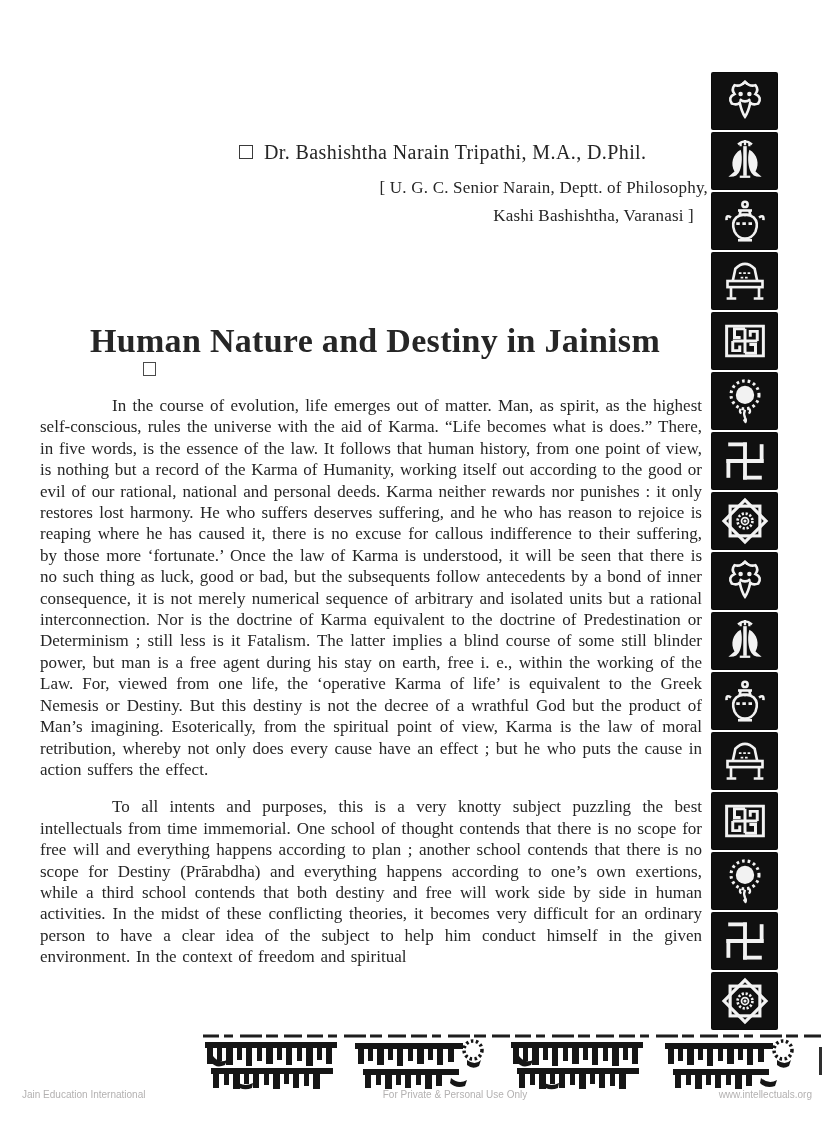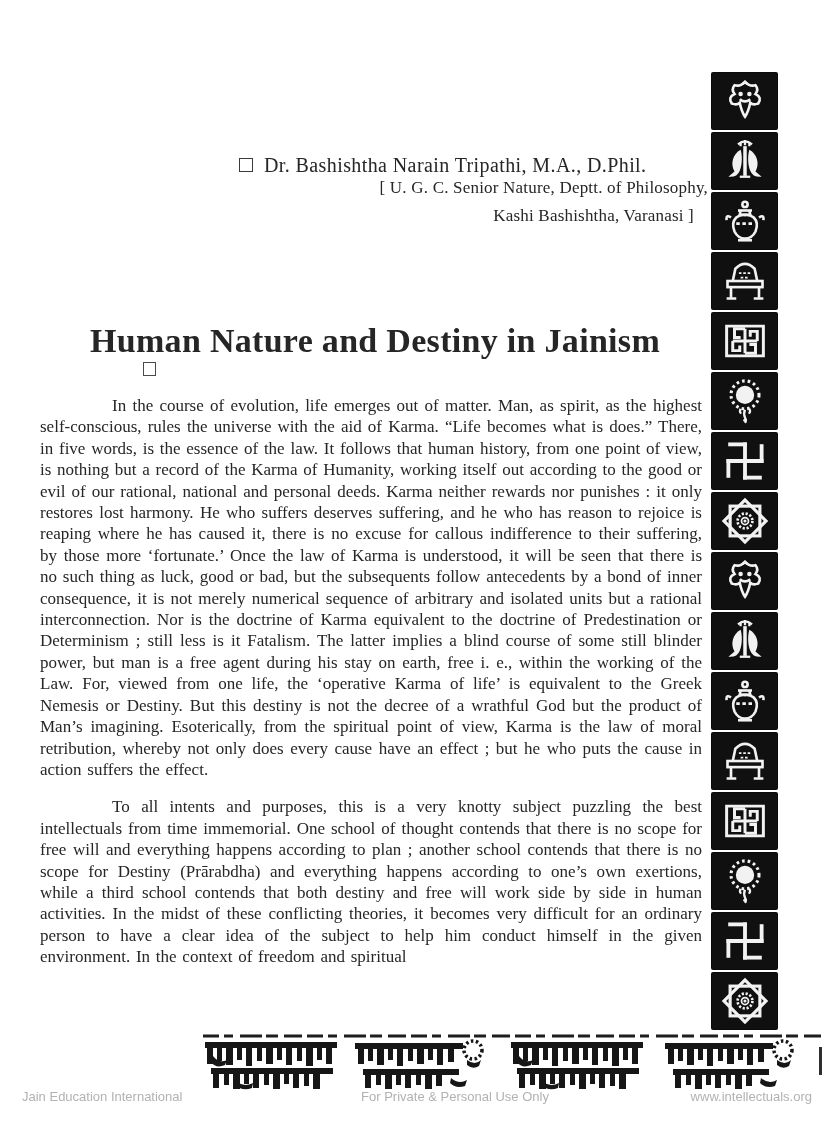--- a/index.html
+++ b/index.html
@@ -1,21 +1,21 @@
 <!DOCTYPE html>
 <html><head>
 <meta charset="utf-8">
 <style>
   html,body{margin:0;padding:0;background:#ffffff;}
   *{box-sizing:border-box;}
   .page{position:relative;width:828px;height:1122px;margin:0 auto;background:#ffffff;
         font-family:"Liberation Serif", serif;color:#262626;overflow:hidden;}
 
   
-  .author-row{position:absolute;top:154px;left:239px;display:flex;align-items:flex-start;}
+  .author-row{position:absolute;top:141px;left:239px;display:flex;align-items:flex-start;}
   .sq{display:inline-block;width:14px;height:14px;border:1.6px solid #3a3a3a;background:#fff;}
   .author-row .sq{margin-top:4px;margin-right:11px;}
   .author-name{font-size:20px;letter-spacing:.4px;white-space:nowrap;}
   .affiliation{position:absolute;top:174px;right:120px;width:430px;text-align:right;
                font-size:17px;line-height:28px;letter-spacing:.2px;}
   .affiliation .l2{padding-right:14px;}
 
   
   .title{position:absolute;top:299px;left:90px;font-size:34px;font-weight:bold;
          letter-spacing:.3px;white-space:nowrap;}
@@ -33,36 +33,36 @@
              justify-content:center;border-radius:1px;box-shadow:0 0 0 1px #0a0a0a;}
   .sym-block svg{width:56px;height:50px;}
 
   
   .band{position:absolute;left:203px;top:1034px;width:618px;height:58px;}
   .band svg{width:100%;height:100%;display:block;}
   .band-tick{position:absolute;left:819px;top:1047px;width:3px;height:28px;background:#2e2e2e;}
 
   
   .footer{position:absolute;top:1089px;left:0;width:828px;height:20px;
-          font-family:"Liberation Sans", sans-serif;font-size:13px;color:#b3b1b1;}
+          font-family:"Liberation Sans", sans-serif;font-size:10px;color:#b3b1b1;}
   .footer .f-left{position:absolute;left:22px;top:0;}
   .footer .f-center{position:absolute;left:455px;top:0;transform:translateX(-50%);white-space:nowrap;}
   .footer .f-right{position:absolute;right:16px;top:0;}
 </style>
 </head>
 <body>
 
 <div class="page">
 
   <div class="author-row">
     <span class="sq"></span>
     <span class="author-name">Dr. Bashishtha Narain Tripathi, M.A., D.Phil.</span>
   </div>
   <div class="affiliation">
-    <div class="l1">[ U. G. C. Senior Nature, Deptt. of Philosophy,</div>
+    <div class="l1">[ U. G. C. Senior Narain, Deptt. of Philosophy,</div>
     <div class="l2">Kashi Bashishtha, Varanasi ]</div>
   </div>
 
   <h1 class="title">Human Nature and Destiny in Jainism</h1>
   <span class="section-square"></span>
 
   <div class="body-text">
     <p>In the course of evolution, life emerges out of matter.  Man, as spirit, as the highest self-conscious, rules the universe with the aid of Karma.  “Life becomes what is does.”  There, in five words, is the essence of the law.  It follows that human history, from one point of view, is nothing but a record of the Karma of Humanity, working itself out according to the good or evil of our rational, national and personal deeds.  Karma neither rewards nor punishes : it only restores lost harmony.  He who suffers deserves suffering, and he who has reason to rejoice is reaping where he has caused it, there is no excuse for callous indifference to their suffering, by those more ‘fortunate.’  Once the law of Karma is understood, it will be seen that there is no such thing as luck, good or bad, but the subsequents follow antecedents by a bond of inner consequence, it is not merely numerical sequence of arbitrary and isolated units but a rational interconnection.  Nor is the doctrine of Karma equivalent to the doctrine of Predestination or Determinism ; still less is it Fatalism.  The latter implies a blind course of some still blinder power, but man is a free agent during his stay on earth, free i. e., within the working of the Law.  For, viewed from one life, the ‘operative Karma of life’ is equivalent to the Greek Nemesis or Destiny.  But this destiny is not the decree of a wrathful God but the product of Man’s imagining.  Esoterically, from the spiritual point of view, Karma is the law of moral retribution, whereby not only does every cause have an effect ; but he who puts the cause in action suffers the effect.</p>
     <p>To all intents and purposes, this is a very knotty subject puzzling the best intellectuals from time immemorial.  One school of thought contends that there is no scope for free will and everything happens according to plan ; another school contends that there is no scope for Destiny (Prārabdha) and everything happens according to one’s own exertions, while a third school contends that both destiny and free will work side by side in human activities.  In the midst of these conflicting theories, it becomes very difficult for an ordinary person to have a clear idea of the subject to help him conduct himself in the given environment.  In the context of freedom and spiritual</p>
   </div>

